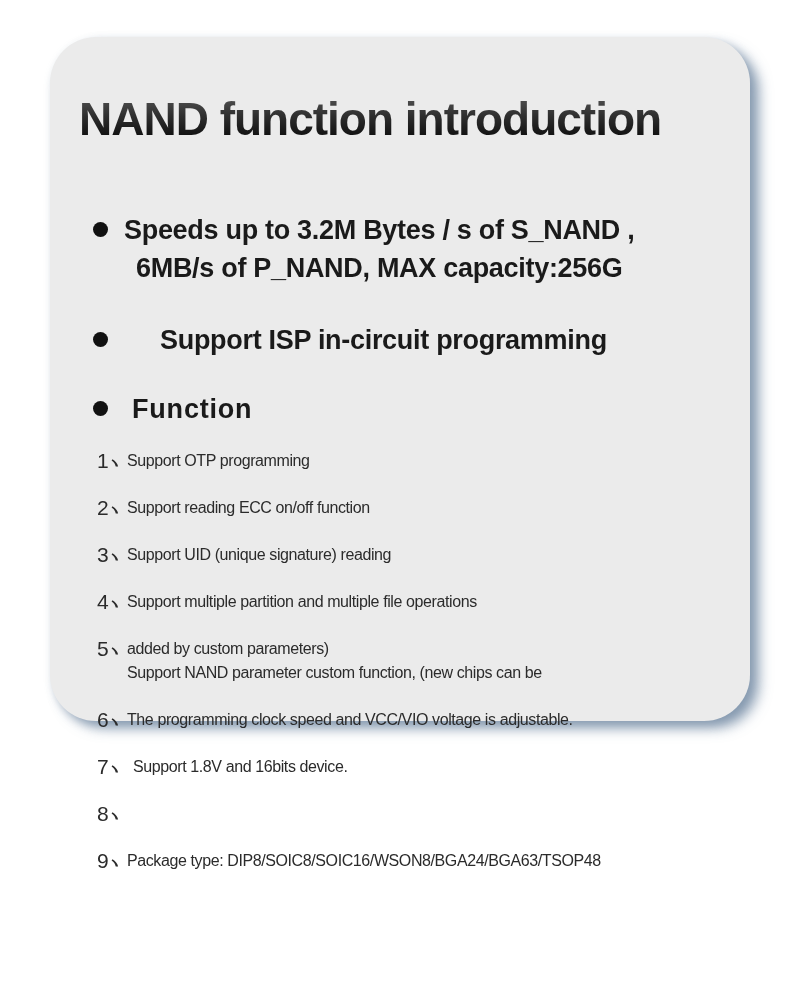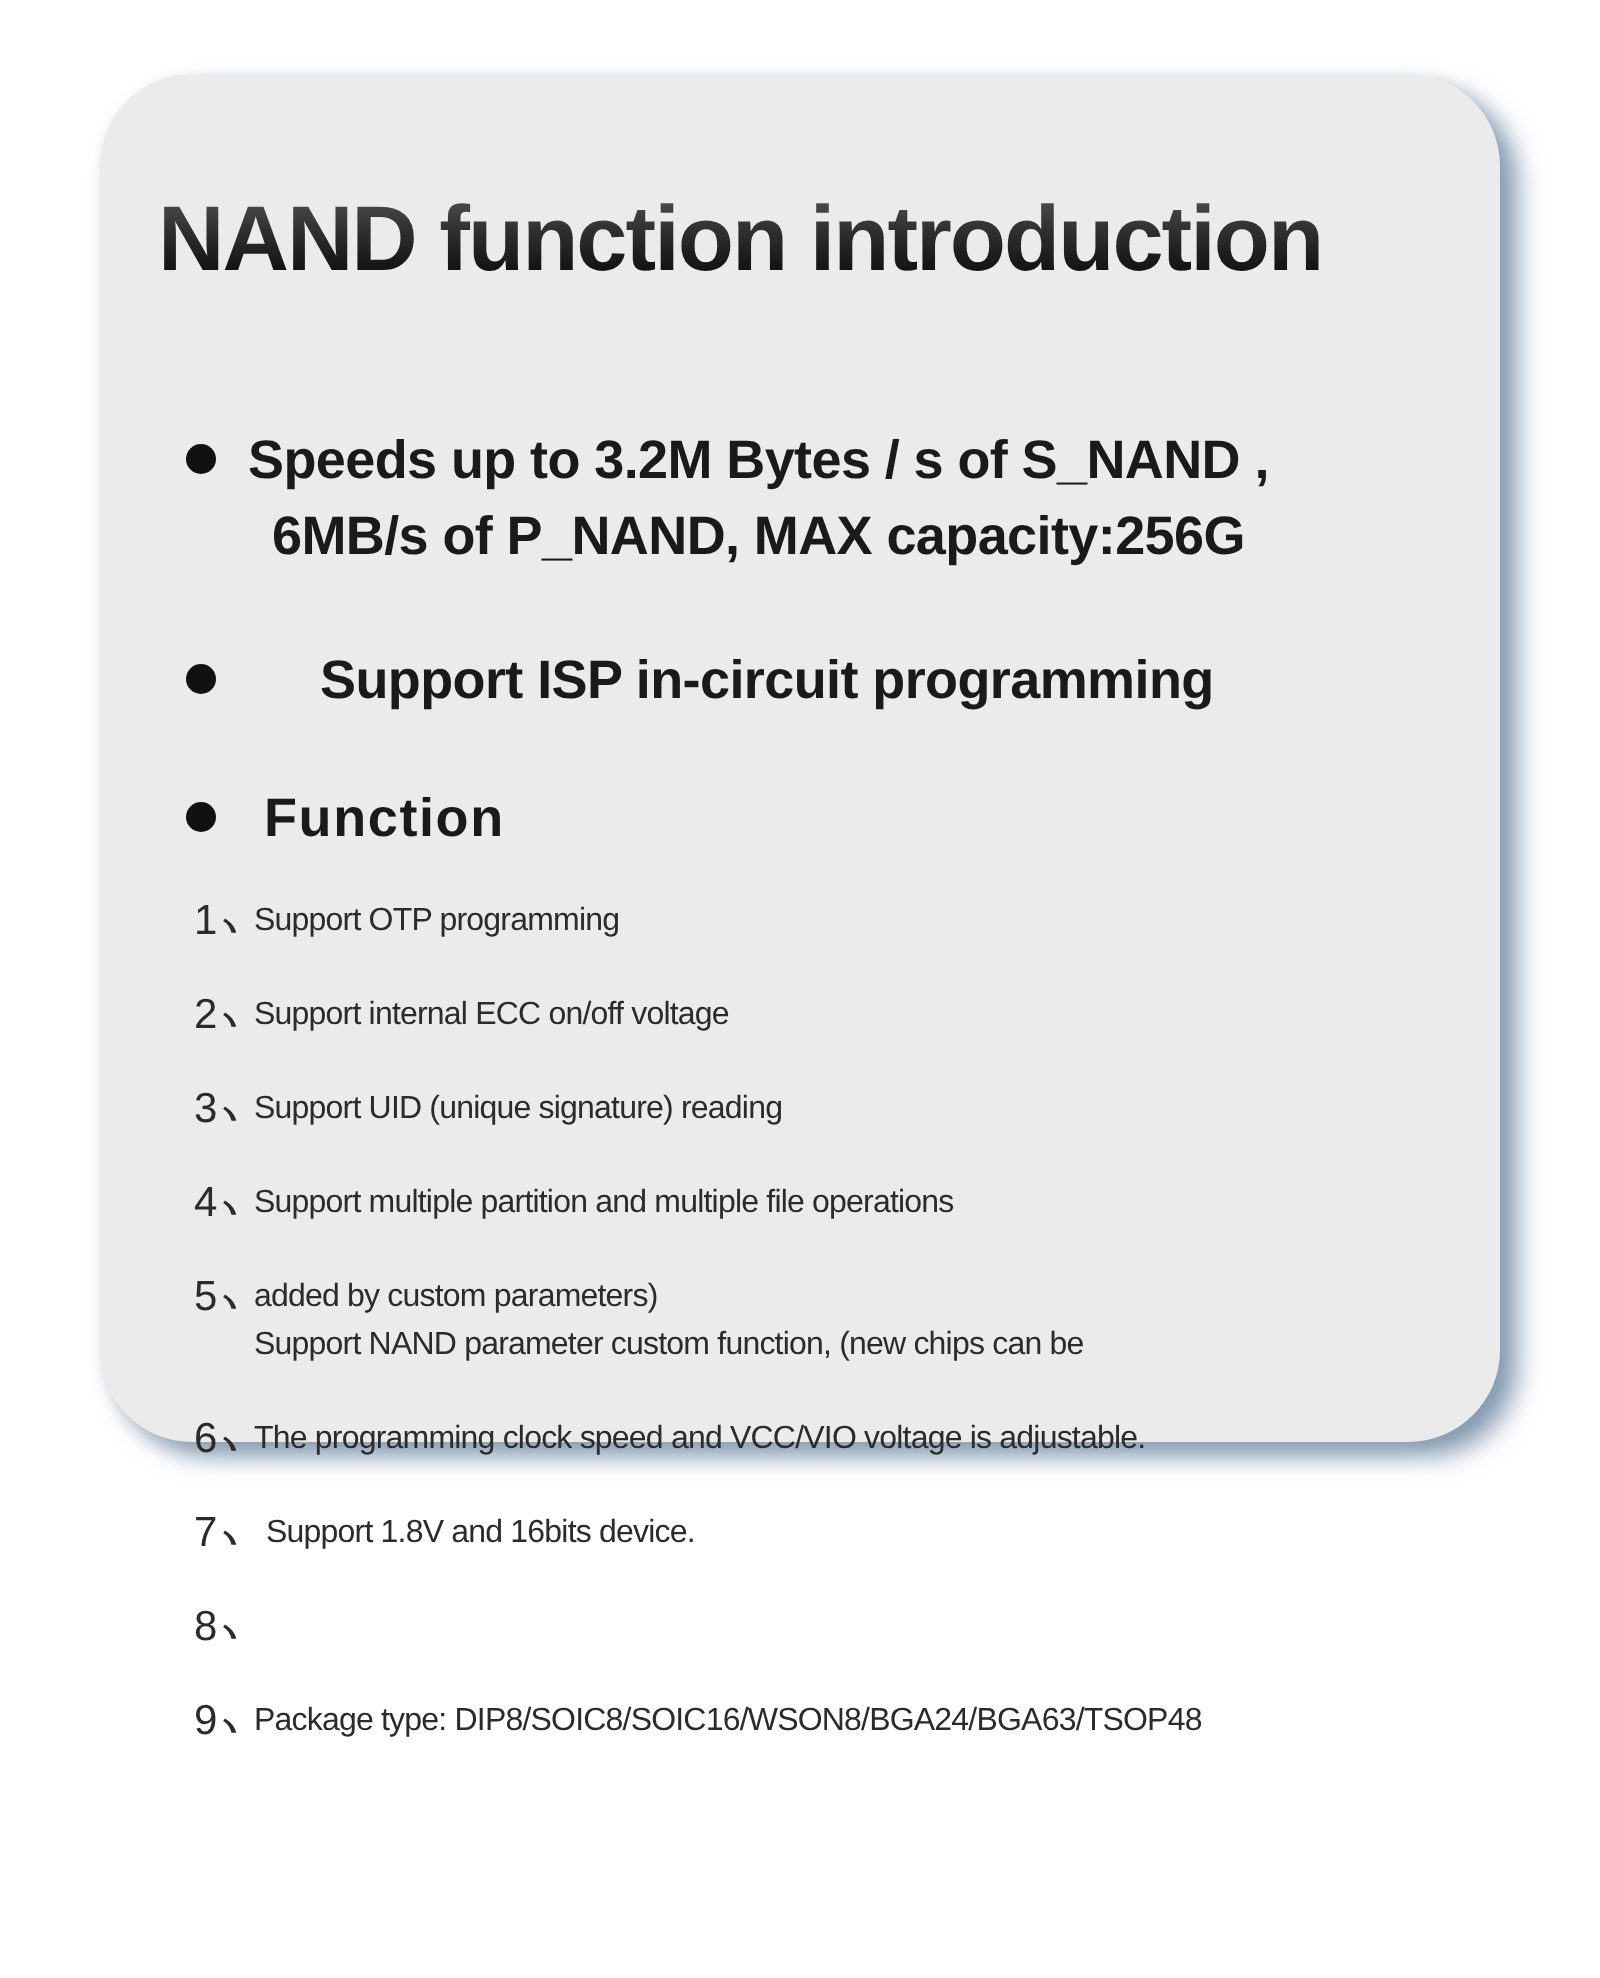--- a/index.html
+++ b/index.html
@@ -143,21 +143,21 @@
       <span class="itext">Support OTP programming</span>
     </li>
 
     <li class="item">
       <span class="marker">
         <span class="num">2</span>
         <svg class="dun-icon" viewBox="0 0 12 12">
             <path d="M2 1 C6 3.5 8.5 6.5 9.5 10.5 L6.3 10.5 C5.6 7.2 3.8 4.4 0.8 2.6 Z" fill="#2b2b2b"></path>
           </svg>
       </span>
-      <span class="itext">Support internal ECC on/off voltage</span>
+      <span class="itext">Support reading ECC on/off function</span>
     </li>
 
     <li class="item">
       <span class="marker">
         <span class="num">3</span>
         <svg class="dun-icon" viewBox="0 0 12 12">
             <path d="M2 1 C6 3.5 8.5 6.5 9.5 10.5 L6.3 10.5 C5.6 7.2 3.8 4.4 0.8 2.6 Z" fill="#2b2b2b"></path>
           </svg>
       </span>
       <span class="itext">Support UID (unique signature) reading</span>

